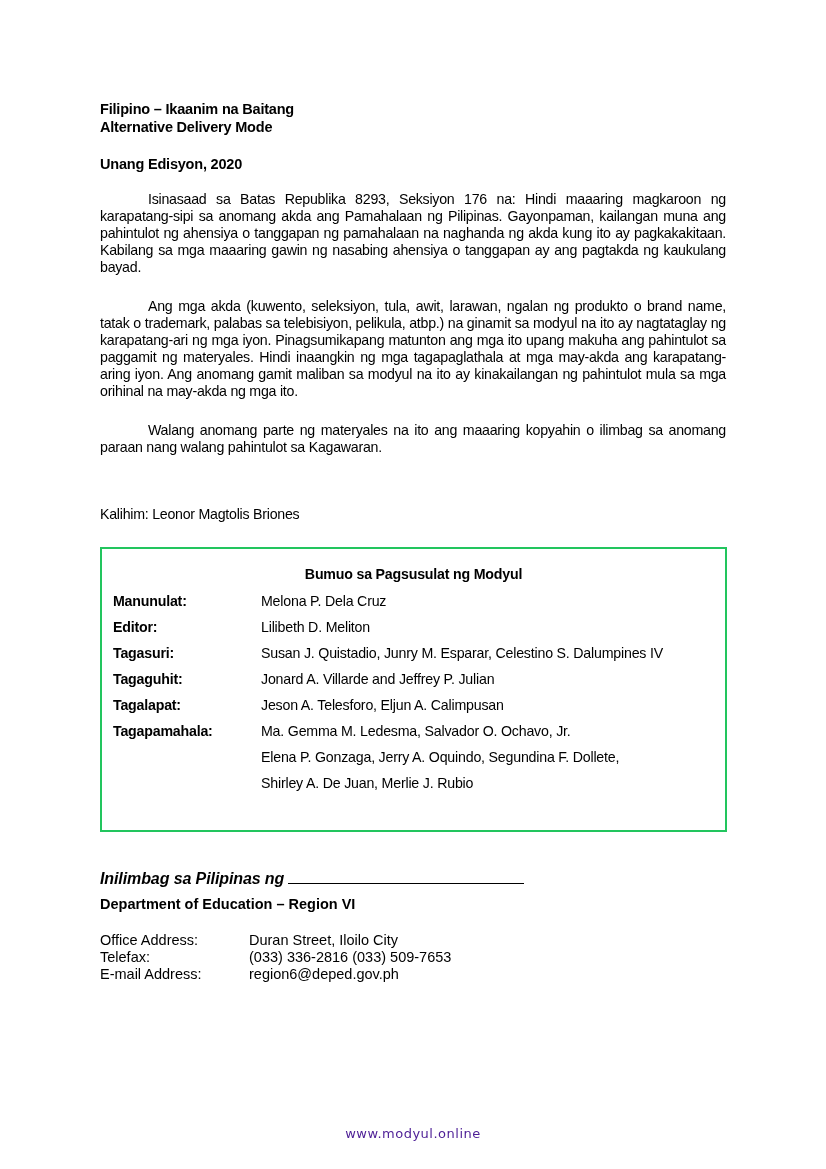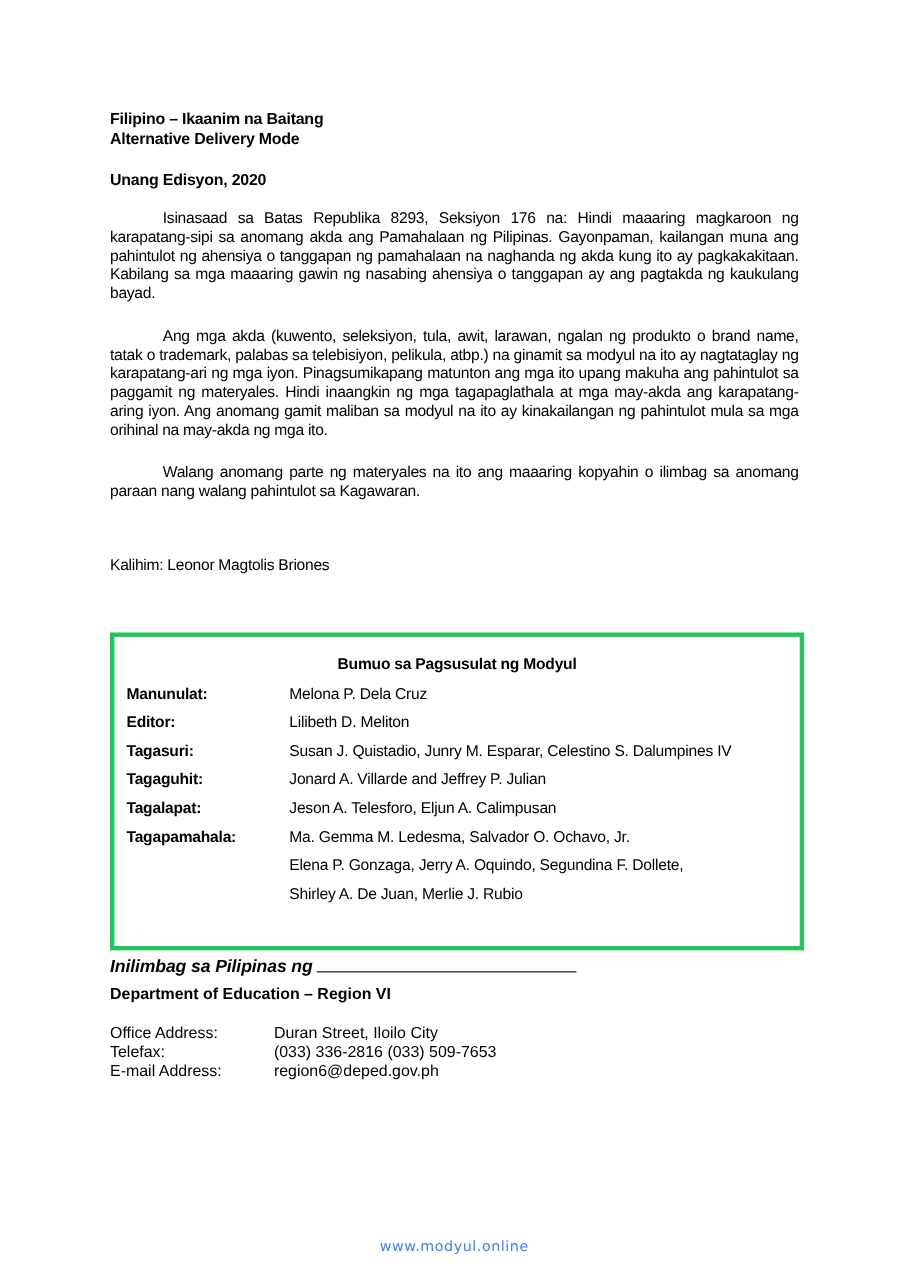--- a/index.html
+++ b/index.html
@@ -2,32 +2,32 @@
 <html><head>
 <meta charset="utf-8">
 <style>
   html, body { margin:0; padding:0; background:#ffffff; }
   body { width:826px; height:1169px; position:relative; overflow:hidden; color:#000; }
   .page { position:absolute; left:0; top:0; width:826px; height:1169px; }
   .hdr { position:absolute; left:100px; font-family:"Liberation Sans", sans-serif; font-weight:bold; font-size:14.5px; letter-spacing:-0.2px; line-height:18px; }
   .para { position:absolute; left:100px; width:626px; font-family:"Liberation Sans", sans-serif; font-size:14.2px; line-height:17px; text-align:justify; letter-spacing:-0.25px; }
   .para .indent { display:inline-block; width:48px; }
   .line { position:absolute; left:100px; font-family:"Liberation Sans", sans-serif; font-size:14.2px; line-height:18px; letter-spacing:-0.25px; }
-  .box { position:absolute; left:100px; top:575px; width:623px; height:281px; border:4px solid #22c55e; }
+  .box { position:absolute; left:100px; top:547px; width:623px; height:281px; border:2px solid #22c55e; }
   .box-title { position:absolute; left:0; right:0; top:17px; text-align:center; font-family:"Liberation Sans", sans-serif; font-weight:bold; font-size:14.2px; letter-spacing:-0.2px; }
   .credit-row { position:absolute; left:11px; font-family:"Liberation Sans", sans-serif; font-size:14.2px; letter-spacing:-0.2px; line-height:18px; }
   .credit-label { position:absolute; left:0; top:0; font-weight:bold; white-space:nowrap; }
   .credit-value { position:absolute; left:148px; top:0; white-space:nowrap; }
   .printed { position:absolute; left:100px; top:870px; font-family:"Liberation Sans", sans-serif; font-weight:bold; font-size:16px; letter-spacing:-0.1px;font-style:italic; }
   .blank { display:inline-block; width:236px; border-bottom:1.5px solid #000; height:13px; vertical-align:baseline; margin-left:4px; }
   .deped { position:absolute; left:100px; top:896px; font-family:Liberation Sans, sans-serif; font-weight:bold; font-size:14.5px; }
   .addr { position:absolute; left:100px; font-family:"Liberation Sans", sans-serif; font-size:14.5px; line-height:17px; }
   .addr .k { position:absolute; left:0; white-space:nowrap; }
   .addr .v { position:absolute; left:149px; white-space:nowrap; }
-  .watermark { position:absolute; left:0; width:826px; top:1126px; text-align:center; font-family:"DejaVu Sans", sans-serif; font-size:13px; color:#3b82f6; letter-spacing:0.5px; }
+  .watermark { position:absolute; left:0; width:826px; top:1126px; text-align:center; font-family:"DejaVu Sans", sans-serif; font-size:13px; color:#4c1d95; letter-spacing:0.5px; }
 </style>
 </head>
 <body>
 
 <div class="page">
 
   <div class="hdr" style="top:100px;">Filipino – Ikaanim na Baitang</div>
   <div class="hdr" style="top:118px;">Alternative Delivery Mode</div>
   <div class="hdr" style="top:155px;">Unang Edisyon, 2020</div>
 

